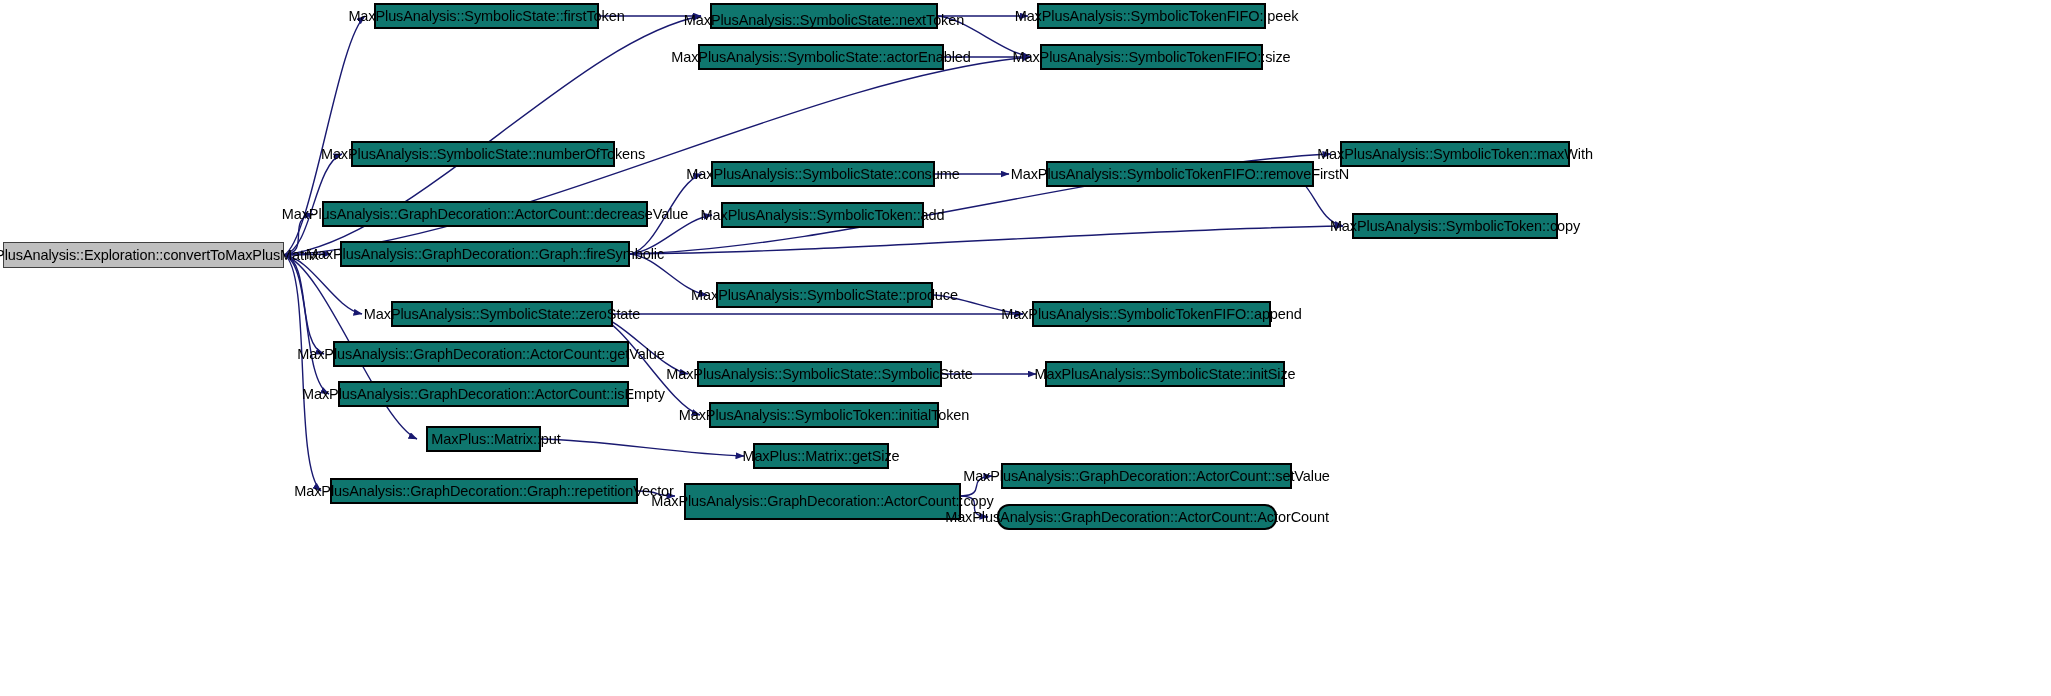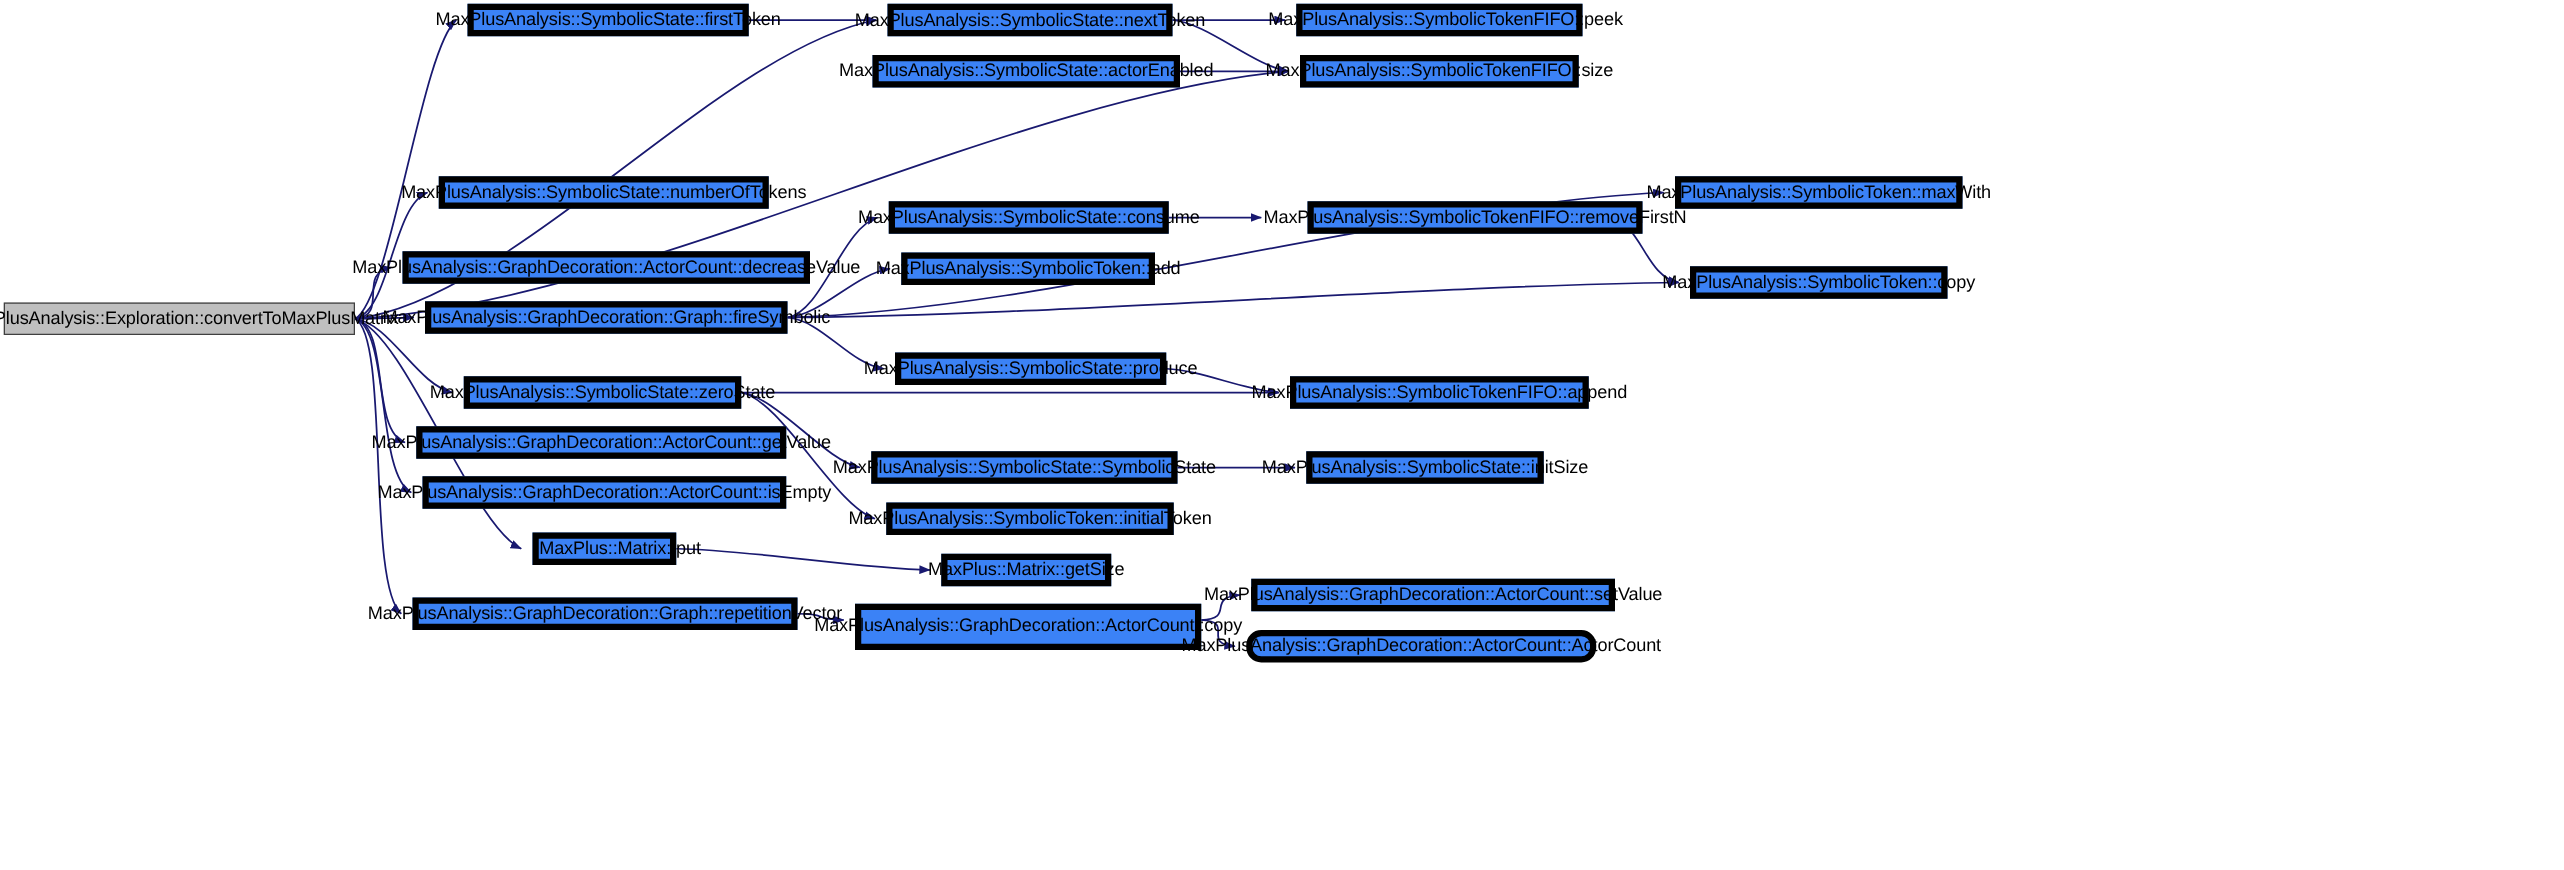--- a/index.html
+++ b/index.html
@@ -19,22 +19,22 @@
     position: absolute;
     left: 0;
     top: 0;
     width: 2051px;
     height: 696px;
     pointer-events: none;
   }
   .node {
     position: absolute;
     box-sizing: border-box;
-    border: 5px solid #000000;
-    background: #3b82f6;
+    border: 2px solid #000000;
+    background: #0f766e;
     color: #000000;
     font-size: 14.5px;
     line-height: 1;
     display: flex;
     align-items: center;
     justify-content: center;
     white-space: nowrap;
     padding: 0 7px;
     height: 26px;
     letter-spacing: -0.1px;
@@ -130,33 +130,33 @@
       </div>
       <div class="node" style="left: 1352px; top: 213px; width: 206px; height: 26px;">
         <span class="node-label">MaxPlusAnalysis::SymbolicToken::copy</span>
       </div>
       <div class="node" style="left: 340px; top: 241px; width: 290px; height: 26px;">
         <span class="node-label">MaxPlusAnalysis::GraphDecoration::Graph::fireSymbolic</span>
       </div>
       <div class="node" style="left: 716px; top: 282px; width: 217px; height: 26px;">
         <span class="node-label">MaxPlusAnalysis::SymbolicState::produce</span>
       </div>
-      <div class="node" style="left: 371px; top: 301px; width: 222px; height: 26px;">
+      <div class="node" style="left: 391px; top: 301px; width: 222px; height: 26px;">
         <span class="node-label">MaxPlusAnalysis::SymbolicState::zeroState</span>
       </div>
       <div class="node" style="left: 1032px; top: 301px; width: 239px; height: 26px;">
         <span class="node-label">MaxPlusAnalysis::SymbolicTokenFIFO::append</span>
       </div>
       <div class="node" style="left: 333px; top: 341px; width: 296px; height: 26px;">
         <span class="node-label">MaxPlusAnalysis::GraphDecoration::ActorCount::getValue</span>
       </div>
       <div class="node" style="left: 697px; top: 361px; width: 245px; height: 26px;">
         <span class="node-label">MaxPlusAnalysis::SymbolicState::SymbolicState</span>
       </div>
-      <div class="node" style="left: 1045px; top: 361px; width: 190px; height: 26px;">
+      <div class="node" style="left: 1045px; top: 361px; width: 240px; height: 26px;">
         <span class="node-label">MaxPlusAnalysis::SymbolicState::initSize</span>
       </div>
       <div class="node" style="left: 338px; top: 381px; width: 291px; height: 26px;">
         <span class="node-label">MaxPlusAnalysis::GraphDecoration::ActorCount::isEmpty</span>
       </div>
       <div class="node" style="left: 709px; top: 402px; width: 230px; height: 26px;">
         <span class="node-label">MaxPlusAnalysis::SymbolicToken::initialToken</span>
       </div>
       <div class="node" style="left: 426px; top: 426px; width: 115px; height: 26px; padding-left: 32px;">
         <span class="node-label">MaxPlus::Matrix::put</span>

